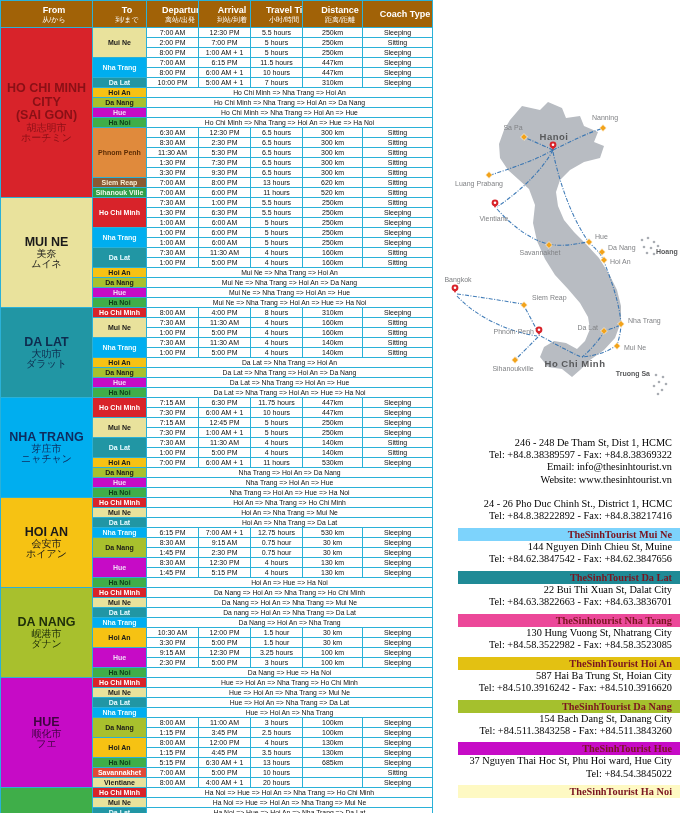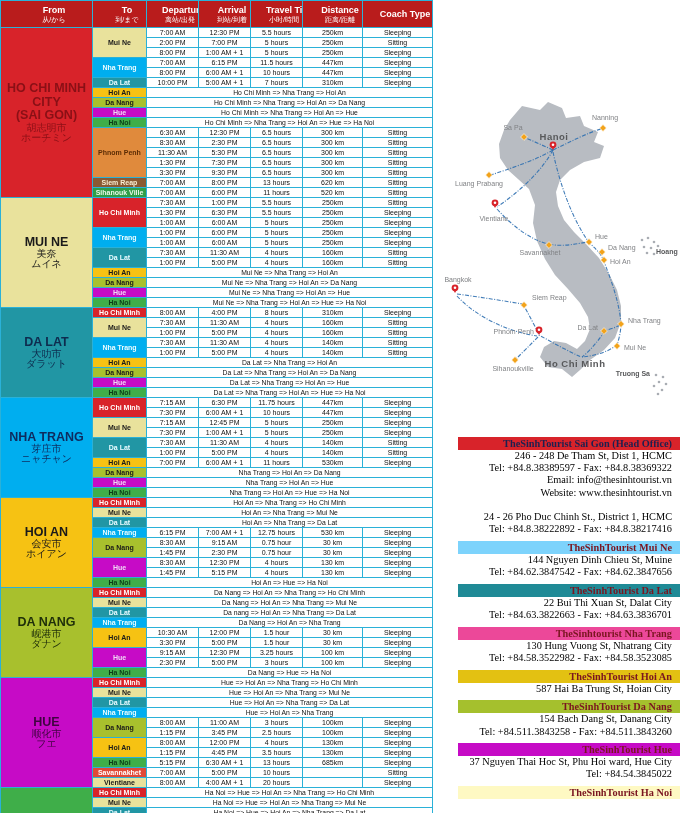--- a/index.html
+++ b/index.html
@@ -2,21 +2,21 @@
 <html><head>
 <meta charset="utf-8">
 <style>
   html,body{margin:0;padding:0;}
   .page{position:relative;width:680px;height:813px;background:#fff;overflow:hidden;
         font-family:"Liberation Sans",sans-serif;}
   
   table.tt{position:absolute;left:0;top:0;width:432px;height:813px;border-collapse:collapse;table-layout:fixed;}
   .tt th,.tt td{border:1px solid #2ab1d8;padding:0;text-align:center;vertical-align:middle;
                 overflow:hidden;white-space:nowrap;}
-  .tt thead th{background:#b91c1c;color:#fff;height:26px;padding-left:15px;}
+  .tt thead th{background:#a16207;color:#fff;height:26px;padding-left:15px;}
   .tt thead .h1{font-size:9px;font-weight:700;line-height:10px;}
   .tt thead .h2{font-size:7px;font-weight:400;line-height:9px;}
   .tt td{height:9px;font-size:7px;line-height:8px;color:#111;background:#fff;}
   .tt td.from{white-space:normal;}
   .tt td.from .fn{font-weight:700;font-size:12.5px;line-height:13.5px;}
   .tt td.from .fs{font-size:10px;line-height:10px;}
   .tt td.to{font-weight:700;font-size:7px;}
   .tt td.route{font-size:6.8px;}
   
   .right{position:absolute;left:432px;top:0;width:200px;height:813px;}
@@ -676,23 +676,20 @@
         <rect x="186.6" y="241.6" width="4.8" height="4.8" transform="rotate(45 189 244)" fill="#f2a31b" stroke="#fff" stroke-width="0.6"></rect>
         <text x="196" y="243" text-anchor="start" font-size="7" font-weight="400" fill="#808285" font-family="&quot;Liberation Sans&quot;,sans-serif" letter-spacing="0">Nha Trang</text>
         <rect x="182.6" y="263.6" width="4.8" height="4.8" transform="rotate(45 185 266)" fill="#f2a31b" stroke="#fff" stroke-width="0.6"></rect>
         <text x="192" y="270" text-anchor="start" font-size="7" font-weight="400" fill="#808285" font-family="&quot;Liberation Sans&quot;,sans-serif" letter-spacing="0">Mui Ne</text>
         <text x="143" y="287" text-anchor="middle" font-size="9.5" font-weight="700" fill="#58595b" font-family="&quot;Liberation Sans&quot;,sans-serif" letter-spacing="0.5">Ho Chi Minh</text>
         <text x="224" y="174" text-anchor="start" font-size="7" font-weight="700" fill="#58595b" font-family="&quot;Liberation Sans&quot;,sans-serif" letter-spacing="0">Hoang Sa</text>
         <text x="218" y="296" text-anchor="end" font-size="7" font-weight="700" fill="#58595b" font-family="&quot;Liberation Sans&quot;,sans-serif" letter-spacing="0">Truong Sa</text>
       </svg>
     <div class="contacts" id="contacts">
         <div class="cblock">
-          <div class="cbar" style="background: rgb(216, 35, 42); color: rgb(29, 32, 80);">
-            <span>TheSinhTourist Sai Gon (Head Office)</span>
-          </div>
           <div class="cline">246 - 248 De Tham St, Dist 1, HCMC</div>
           <div class="cline">Tel: +84.8.38389597 - Fax: +84.8.38369322</div>
           <div class="cline">Email: info@thesinhtourist.vn</div>
           <div class="cline">Website: www.thesinhtourist.vn</div>
           <div class="cline">&nbsp;</div>
           <div class="cline">24 - 26 Pho Duc Chinh St., District 1, HCMC</div>
           <div class="cline">Tel: +84.8.38222892 - Fax: +84.8.38217416</div>
         </div>
         <div class="cblock">
           <div class="cbar" style="background: #7dd3fc; color: rgb(122, 21, 32);">
@@ -713,20 +710,21 @@
             <span>TheSinhtourist Nha Trang</span>
           </div>
           <div class="cline">130 Hung Vuong St, Nhatrang City</div>
           <div class="cline">Tel: +84.58.3522982 - Fax: +84.58.3523085</div>
         </div>
         <div class="cblock">
           <div class="cbar" style="background: rgb(227, 193, 18); color: rgb(122, 21, 32);">
             <span>TheSinhTourist Hoi An</span>
           </div>
           <div class="cline">587 Hai Ba Trung St, Hoian City</div>
+          <div class="cline">Tel: +84.510.3916242 - Fax: +84.510.3916620</div>
         </div>
         <div class="cblock">
           <div class="cbar" style="background: rgb(165, 192, 45); color: rgb(122, 21, 32);">
             <span>TheSinhTourist Da Nang</span>
           </div>
           <div class="cline">154 Bach Dang St, Danang City</div>
           <div class="cline">Tel: +84.511.3843258 - Fax: +84.511.3843260</div>
         </div>
         <div class="cblock">
           <div class="cbar" style="background: rgb(198, 11, 198); color: rgb(122, 21, 32);">

